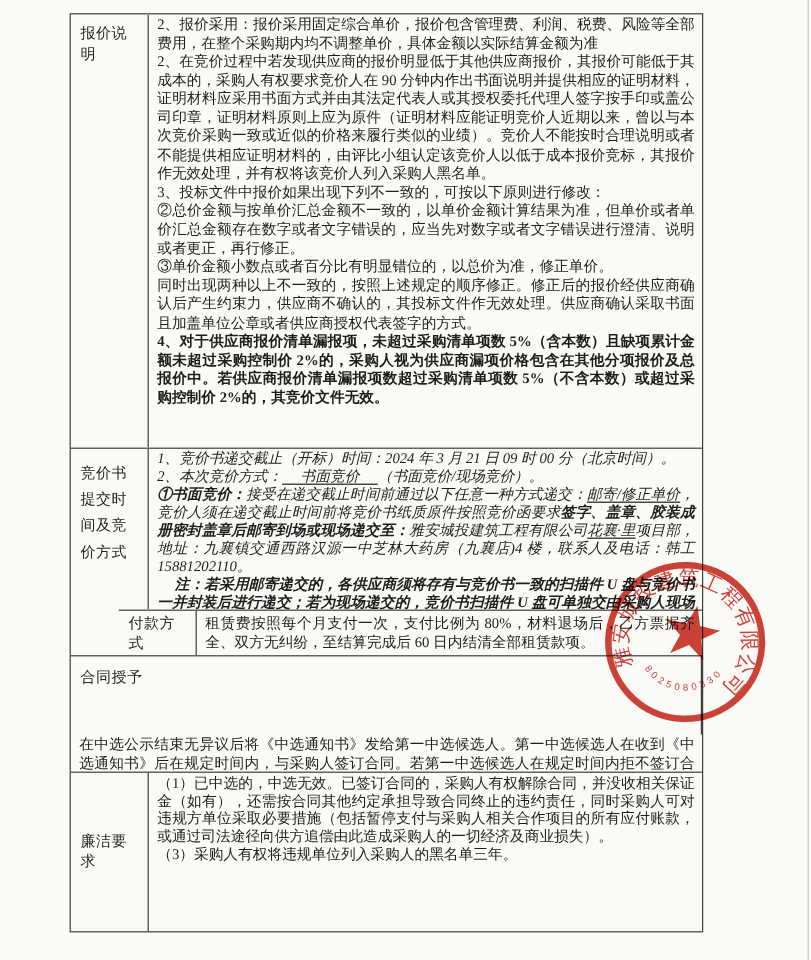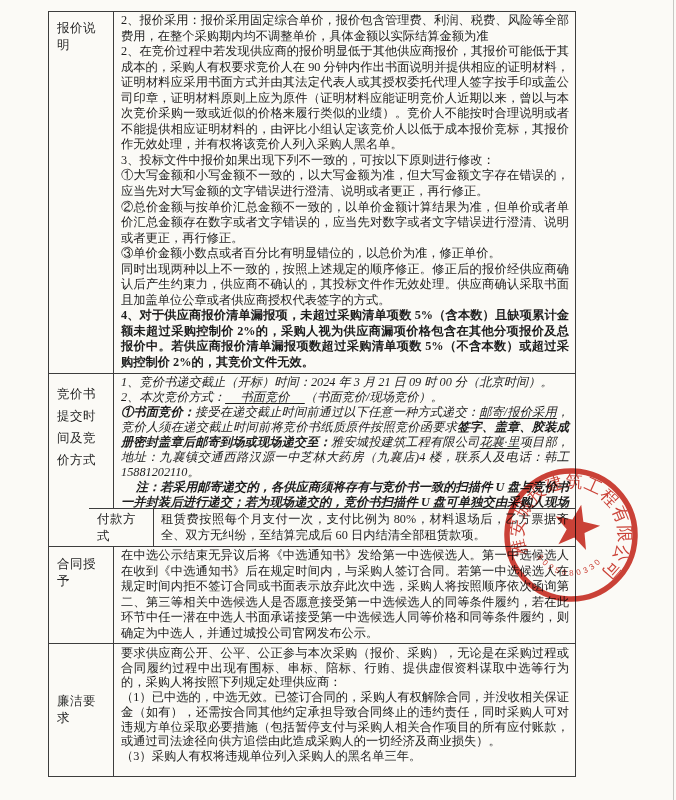--- a/index.html
+++ b/index.html
@@ -3,21 +3,21 @@
 <meta charset="utf-8">
 <style>
   html,body{margin:0;padding:0;}
   .page{
     position:relative;width:676px;height:800px;overflow:hidden;
     background:#fbfaf6;
     font-family:"Liberation Serif","DejaVu Serif",serif;
   }
   
   .tbl{
-    position:absolute;left:48px;top:11px;width:526px;
+    position:absolute;left:58px;top:11px;width:526px;
     border:1px solid #3d3d3d;background:transparent;
   }
   .row{display:flex;border-top:1px solid #3d3d3d;overflow:hidden;box-sizing:border-box;}
   .row:first-child{border-top:none;}
   .hdr{
     flex:0 0 65px;box-sizing:border-box;border-right:1px solid #3d3d3d;
     font-size:12.5px;color:#262626;padding:8px 5px 0 8px;letter-spacing:.5px;
   }
   .bd{
     flex:1;min-width:0;box-sizing:border-box;padding:1px 6px 0 7px;
@@ -25,21 +25,21 @@
     text-align:justify;text-justify:inter-ideograph;
   }
   .bd p{margin:0;}
   .run-b{font-weight:bold;}
   .run-u{text-decoration:underline;text-underline-offset:2px;}
   .indent{text-indent:1.2em;}
   
   .r1{height:361px;}
   .r2{height:135px;}
   .r3{height:38px;margin-left:40px;}
-  .r4{height:97px;}
+  .r4{height:97px;flex-direction:column;}
   .r5{height:133px;}
   .r2 .hdr{line-height:22px;padding-top:9px;}
   .r2 .bd{line-height:14.95px;font-style:italic;}
   .r3 .hdr,.r5 .hdr{display:flex;align-items:center;padding-top:0;}
   .r3 .bd{padding-top:3px;}
   .r4 .hdr{padding-top:9px;}
   .r5 .bd{line-height:14.7px;padding-top:2px;}
   
   .seal{
     position:absolute;left:486px;top:450px;width:170px;height:170px;
@@ -54,52 +54,50 @@
 
 <div class="page">
 
   <div class="tbl">
       <div class="row r1">
         <div class="hdr">报价说明</div>
         <div class="bd">
           <p><span>2、报价采用：报价采用固定综合单价，报价包含管理费、利润、税费、风险等全部费用，在整个采购期内均不调整单价，具体金额以实际结算金额为准</span></p>
           <p><span>2、在竞价过程中若发现供应商的报价明显低于其他供应商报价，其报价可能低于其成本的，采购人有权要求竞价人在 90 分钟内作出书面说明并提供相应的证明材料，证明材料应采用书面方式并由其法定代表人或其授权委托代理人签字按手印或盖公司印章，证明材料原则上应为原件（证明材料应能证明竞价人近期以来，曾以与本次竞价采购一致或近似的价格来履行类似的业绩）。竞价人不能按时合理说明或者不能提供相应证明材料的，由评比小组认定该竞价人以低于成本报价竞标，其报价作无效处理，并有权将该竞价人列入采购人黑名单。</span></p>
           <p><span>3、投标文件中报价如果出现下列不一致的，可按以下原则进行修改：</span></p>
-          <p><span>①大写金额和小写金额不一致的，以大写金额为准，但大写金额文字存在错误的，应当先对大写金额的文字错误进行澄清、说明或者更正，再行修正。</span></p>
           <p><span>②总价金额与按单价汇总金额不一致的，以单价金额计算结果为准，但单价或者单价汇总金额存在数字或者文字错误的，应当先对数字或者文字错误进行澄清、说明或者更正，再行修正。</span></p>
           <p><span>③单价金额小数点或者百分比有明显错位的，以总价为准，修正单价。</span></p>
           <p><span>同时出现两种以上不一致的，按照上述规定的顺序修正。修正后的报价经供应商确认后产生约束力，供应商不确认的，其投标文件作无效处理。供应商确认采取书面且加盖单位公章或者供应商授权代表签字的方式。</span></p>
           <p><span class="run-b">4、对于供应商报价清单漏报项，未超过采购清单项数 5%（含本数）且缺项累计金额未超过采购控制价 2%的，采购人视为供应商漏项价格包含在其他分项报价及总报价中。若供应商报价清单漏报项数超过采购清单项数 5%（不含本数）或超过采购控制价 2%的，其竞价文件无效。</span></p>
         </div>
       </div>
       <div class="row r2">
         <div class="hdr">竞价书提交时间及竞价方式</div>
         <div class="bd">
           <p><span>1、竞价书递交截止（开标）时间：2024 年 3 月 21 日 09 时 00 分（北京时间）。</span></p>
           <p><span>2、本次竞价方式：</span><span class="run-u">　 书面竞价 　</span><span>（书面竞价/现场竞价）。</span></p>
-          <p><span class="run-b">①书面竞价：</span><span>接受在递交截止时间前通过以下任意一种方式递交：</span><span class="run-u">邮寄/报价采用</span><span>，竞价人须在递交截止时间前将竞价书纸质原件按照竞价函要求</span><span class="run-b">签字、盖章、胶装成册密封盖章后邮寄到场或现场递交至：</span><span>雅安城投建筑工程有限公司</span><span class="run-u">花襄·里</span><span>项目部，地址：九襄镇交通西路汉源一中芝林大药房（九襄店)4 楼，联系人及电话：韩工 15881202110。</span></p>
+          <p><span class="run-b">①书面竞价：</span><span>接受在递交截止时间前通过以下任意一种方式递交：</span><span class="run-u">邮寄/修正单价</span><span>，竞价人须在递交截止时间前将竞价书纸质原件按照竞价函要求</span><span class="run-b">签字、盖章、胶装成册密封盖章后邮寄到场或现场递交至：</span><span>雅安城投建筑工程有限公司</span><span class="run-u">花襄·里</span><span>项目部，地址：九襄镇交通西路汉源一中芝林大药房（九襄店)4 楼，联系人及电话：韩工 15881202110。</span></p>
           <p class="indent"><span class="run-b">注：若采用邮寄递交的，各供应商须将存有与竞价书一致的扫描件 U 盘与竞价书一并封装后进行递交；若为现场递交的，竞价书扫描件 U 盘可单独交由采购人现场拷贝后予以归还。</span></p>
         </div>
       </div>
       <div class="row r3">
         <div class="hdr">付款方式</div>
         <div class="bd">
           <p><span>租赁费按照每个月支付一次，支付比例为 80%，材料退场后，乙方票据齐全、双方无纠纷，至结算完成后 60 日内结清全部租赁款项。</span></p>
         </div>
       </div>
       <div class="row r4">
         <div class="hdr">合同授予</div>
         <div class="bd">
           <p><span>在中选公示结束无异议后将《中选通知书》发给第一中选候选人。第一中选候选人在收到《中选通知书》后在规定时间内，与采购人签订合同。若第一中选候选人在规定时间内拒不签订合同或书面表示放弃此次中选，采购人将按照顺序依次函询第二、第三等相关中选候选人是否愿意接受第一中选候选人的同等条件履约，若在此环节中任一潜在中选人书面承诺接受第一中选候选人同等价格和同等条件履约，则确定为中选人，并通过城投公司官网发布公示。</span></p>
         </div>
       </div>
       <div class="row r5">
         <div class="hdr">廉洁要求</div>
         <div class="bd">
-          <p><span>要求供应商公开、公平、公正参与本次采购（报价、采购），无论是在采购过程或合同履约过程中出现有围标、串标、陪标、行贿、提供虚假资料谋取中选等行为的，采购人将按照下列规定处理供应商：</span></p>
           <p><span>（1）已中选的，中选无效。已签订合同的，采购人有权解除合同，并没收相关保证金（如有），还需按合同其他约定承担导致合同终止的违约责任，同时采购人可对违规方单位采取必要措施（包括暂停支付与采购人相关合作项目的所有应付账款，或通过司法途径向供方追偿由此造成采购人的一切经济及商业损失）。</span></p>
           <p><span>（3）采购人有权将违规单位列入采购人的黑名单三年。</span></p>
         </div>
       </div>
     </div>
 
   <svg class="seal" viewBox="-85 -85 170 170" xmlns="http://www.w3.org/2000/svg">
     <defs>
       <path id="arcTop" d="M -37.8 29.6 A 48 48 0 1 1 37.8 29.6" fill="none"></path>
       <path id="arcBottom" d="M -36 18 A 40 40 0 0 0 36 18" fill="none"></path>

